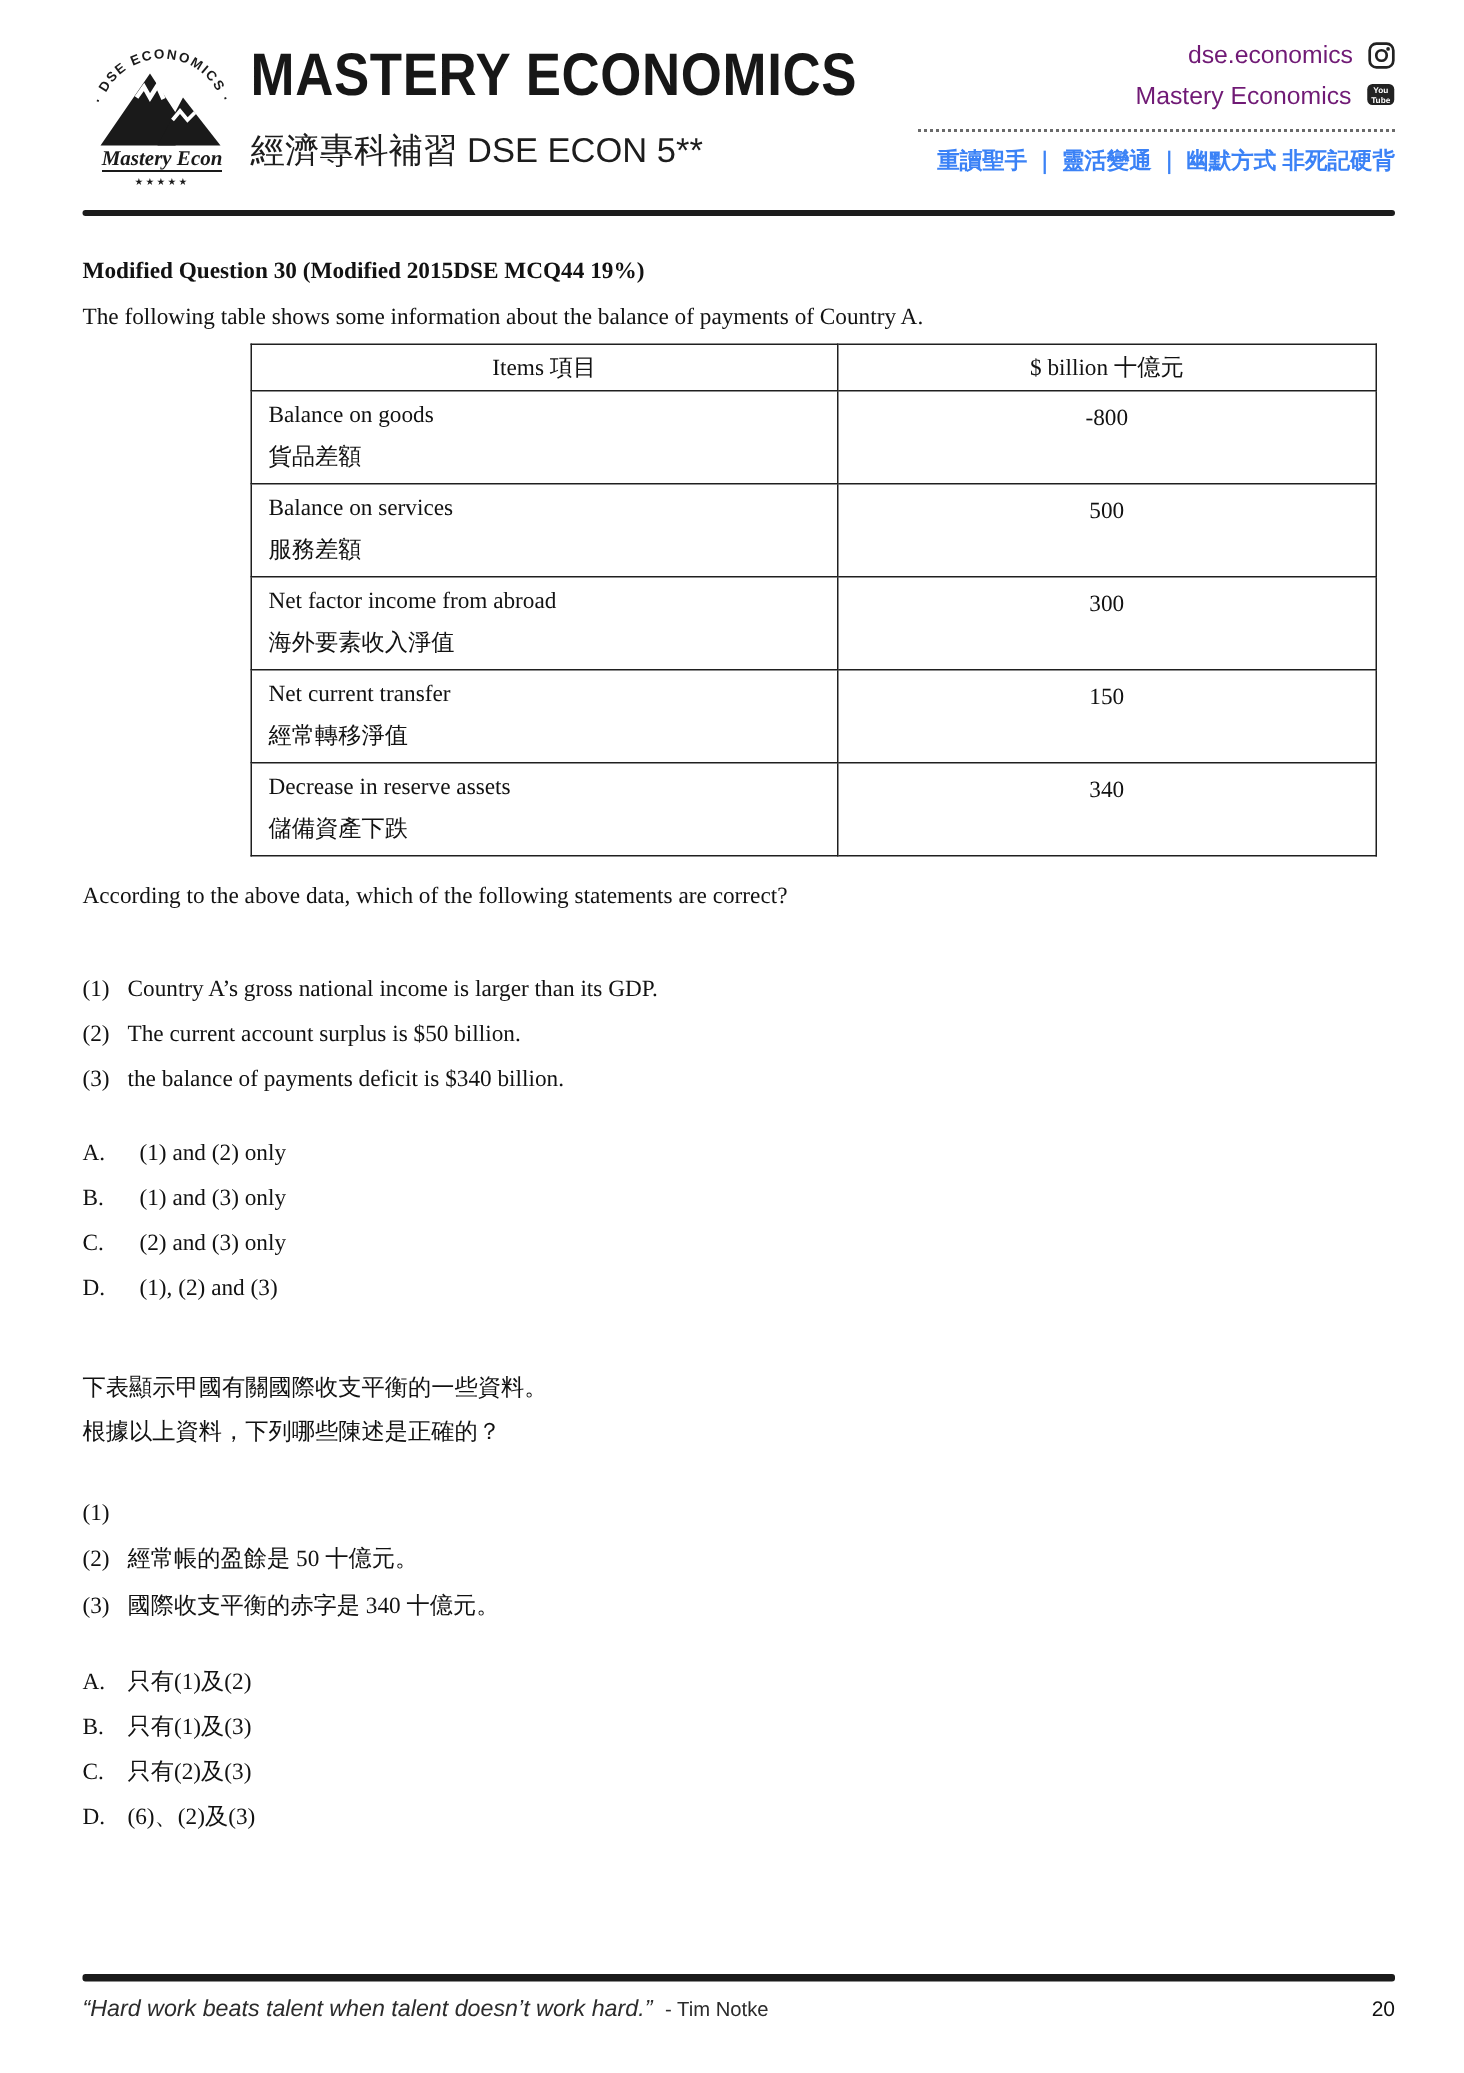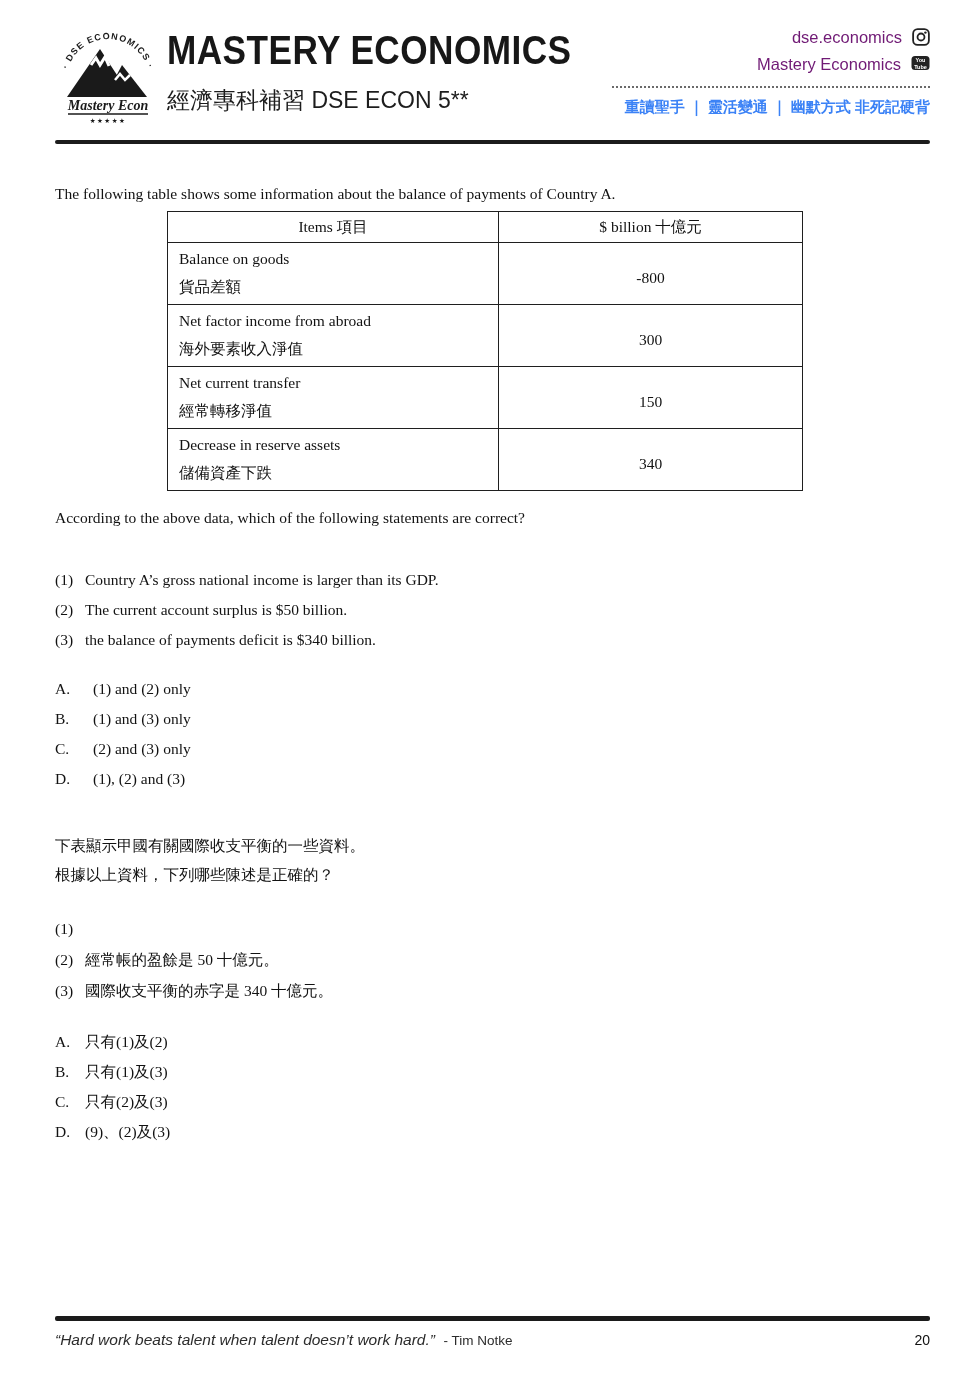--- a/index.html
+++ b/index.html
@@ -30,25 +30,25 @@
   .social-line { display:flex; justify-content:flex-end; align-items:flex-start; gap:10px;
     font-size:16.5px; color:#701a75; margin-bottom:5px; height:22px; }
   .icon-box { display:inline-flex; align-items:center; }
   .dotted { border-top:2px dotted #6a6a6a; margin:9px 0 10px; }
   .tagline { font-size:15px; font-weight:bold; color:#3b82f6; white-space:nowrap; text-align:right; }
   .rule { position:absolute; top:140px; left:55px; right:46px; height:4px; background:#1c1c1c; border-radius:2px; }
   
   .content { position:absolute; left:55px; right:46px; top:172px; font-size:15.5px; }
   .q-title { font-size:15.5px; font-weight:bold; }
   .intro { margin-top:13px; }
-  table.bop { border-collapse:collapse; margin:8px 0 0 112px; width:636px; }
+  table.bop { border-collapse:collapse; margin:8px 0 0 112px; width:751px; }
   table.bop th, table.bop td { border:1.5px solid #1f1f1f; }
   table.bop th { height:31px; font-weight:normal; font-size:15.5px; text-align:center; }
   td.cell-item { width:335px; padding:2px 11px 3px; line-height:28px; vertical-align:top; }
-  td.cell-val { width:308px; text-align:center; vertical-align:top; padding-top:21px; line-height:28px; }
+  td.cell-val { width:308px; text-align:center; vertical-align:top; padding-top:4px; line-height:28px; }
   .prompt { margin-top:18px; }
   .stmts { margin-top:43px; }
   .stmt { display:flex; margin-bottom:11px; line-height:19px; }
   .stmt .num { width:30px; flex:none; }
   .opts { margin-top:30px; }
   .opt { display:flex; margin-bottom:11px; line-height:19px; }
   .opt .letter { width:38px; flex:none; }
   .zh-block { margin-top:43px; }
   .zh-line { line-height:29px; }
   .stmts-zh { margin-top:29px; }
@@ -118,36 +118,44 @@
         </span>
       </div>
       <div class="dotted"></div>
       <div class="tagline">重讀聖手 ｜ 靈活變通 ｜ 幽默方式 非死記硬背</div>
     </div>
   </header>
 
   <div class="rule"></div>
 
   <main class="content">
+    <div class="q-title">Modified Question 30 (Modified 2015DSE MCQ44 19%)</div>
     <div class="intro">The following table shows some information about the balance of payments of Country A.</div>
 
     <table class="bop">
       <thead>
         <tr>
           <th>Items  項目</th>
           <th>$ billion  十億元</th>
         </tr>
       </thead>
       <tbody>
         <tr>
           <td class="cell-item">
             <div>Balance on goods</div>
             <div>貨品差額</div>
           </td>
           <td class="cell-val">-800</td>
+        </tr>
+        <tr>
+          <td class="cell-item">
+            <div>Balance on services</div>
+            <div>服務差額</div>
+          </td>
+          <td class="cell-val">500</td>
         </tr>
         <tr>
           <td class="cell-item">
             <div>Net factor income from abroad</div>
             <div>海外要素收入淨值</div>
           </td>
           <td class="cell-val">300</td>
         </tr>
         <tr>
           <td class="cell-item">
@@ -229,21 +237,21 @@
       <div class="opt-zh">
         <span class="letter">B.</span>
         <span>只有(1)及(3)</span>
       </div>
       <div class="opt-zh">
         <span class="letter">C.</span>
         <span>只有(2)及(3)</span>
       </div>
       <div class="opt-zh">
         <span class="letter">D.</span>
-        <span>(9)、(2)及(3)</span>
+        <span>(6)、(2)及(3)</span>
       </div>
     </div>
   </main>
 
   <footer class="footer">
     <div class="footer-rule"></div>
     <div class="footer-row">
       <div class="quote-wrap">
         <span class="quote-text">“Hard work beats talent when talent doesn’t work hard.”</span>
         <span class="quote-author">- Tim Notke</span>

